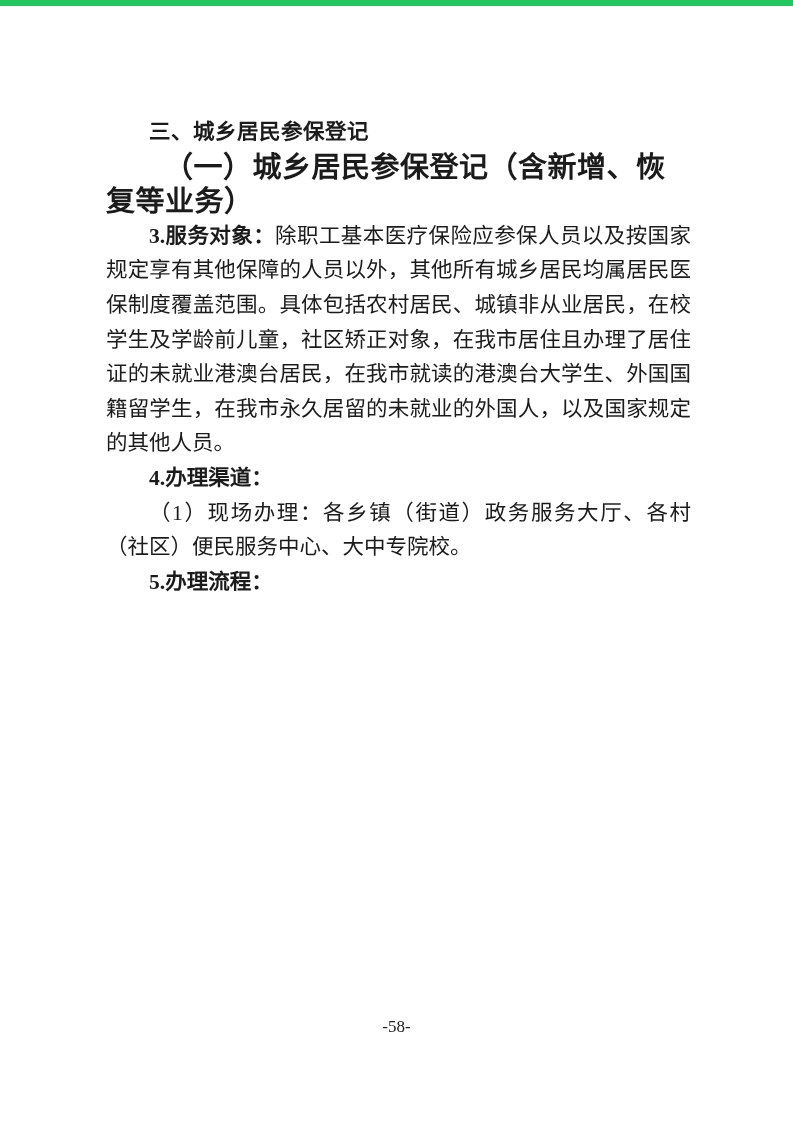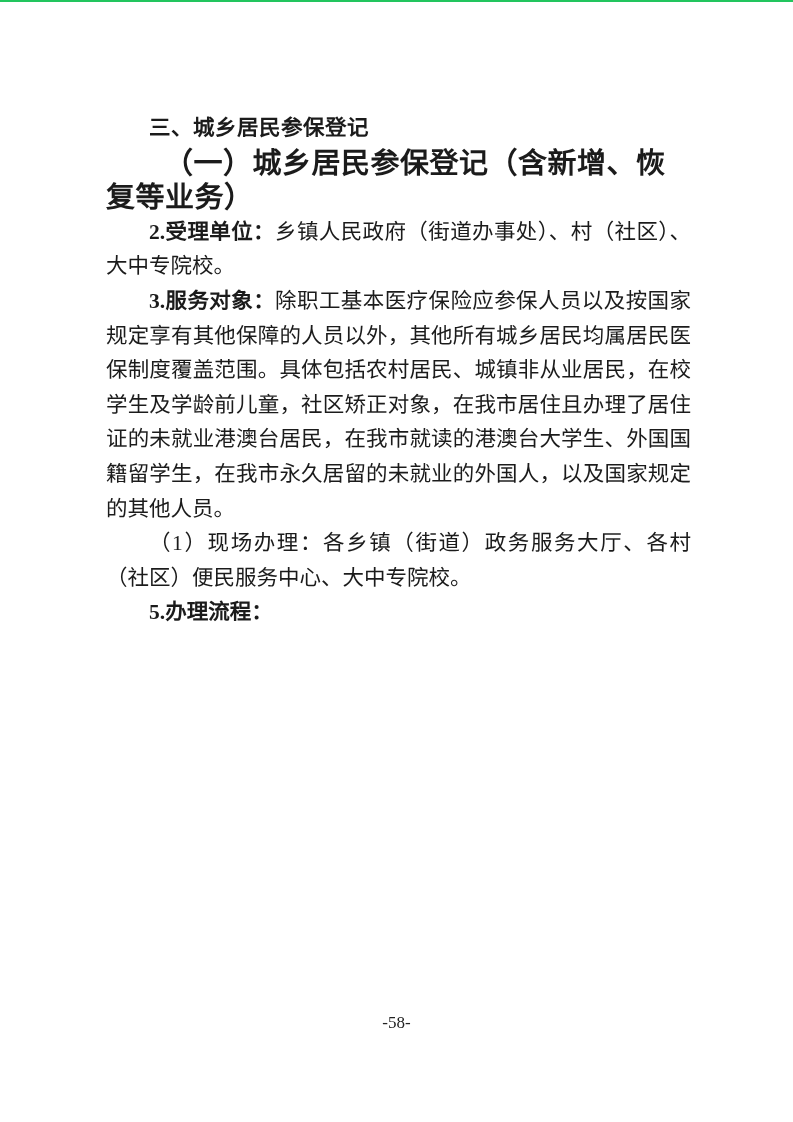--- a/index.html
+++ b/index.html
@@ -7,21 +7,21 @@
     padding: 0;
     background: #ffffff;
   }
   .page {
     position: relative;
     width: 793px;
     height: 1122px;
     background: #ffffff;
     color: #1b1b1b;
     overflow: hidden;
-    border-top: 2px solid #22c55e;
+    border-top: 6px solid #22c55e;
     box-sizing: border-box;
     font-family: "Liberation Serif", serif;
   }
   .content {
     position: absolute;
     left: 106px;
     top: 109px;
     width: 585px;
   }
   .h1 {
@@ -69,24 +69,24 @@
 <body>
 
 <div class="page">
   <div class="content">
 
     <p class="h1">三、城乡居民参保登记</p>
 
     <p class="h2">（一）城乡居民参保登记（含新增、恢复等业务）</p>
 
 
-    <p class="para"><span class="label">2.受理单位：</span><span>乡镇人民政府（街道办事处）、村（社区）、大中专院校。</span></p>
 
     <p class="para"><span class="label">3.服务对象：</span><span>除职工基本医疗保险应参保人员以及按国家规定享有其他保障的人员以外，其他所有城乡居民均属居民医保制度覆盖范围。具体包括农村居民、城镇非从业居民，在校学生及学龄前儿童，社区矫正对象，在我市居住且办理了居住证的未就业港澳台居民，在我市就读的港澳台大学生、外国国籍留学生，在我市永久居留的未就业的外国人，以及国家规定的其他人员。</span></p>
 
+    <p class="para"><span class="label">4.办理渠道：</span><span></span></p>
 
     <p class="para"><span class="label"></span><span>（1）现场办理：各乡镇（街道）政务服务大厅、各村（社区）便民服务中心、大中专院校。</span></p>
 
 
     <p class="para"><span class="label">5.办理流程：</span><span></span></p>
 
 
 
   </div>
 

